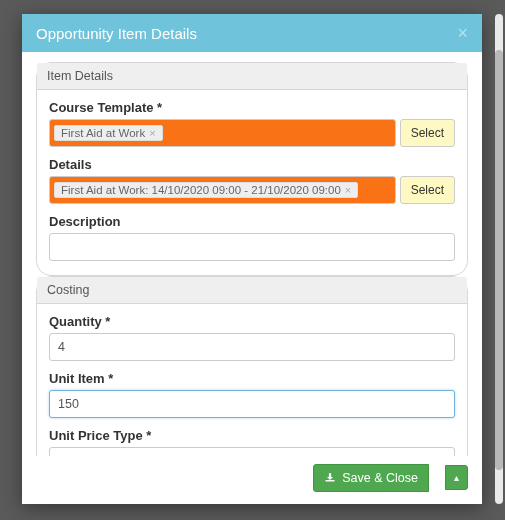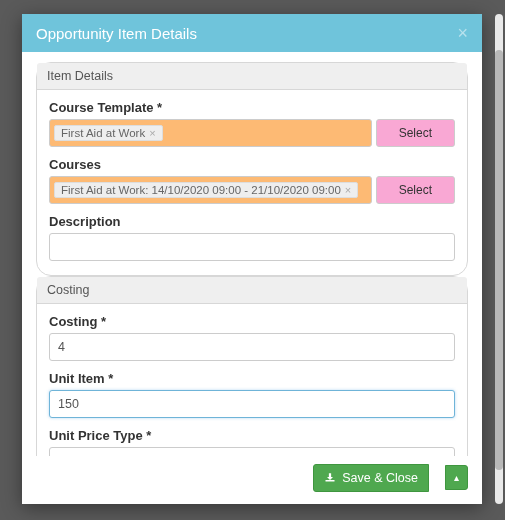--- a/index.html
+++ b/index.html
@@ -74,45 +74,45 @@
     .input-row {
       display: flex;
       gap: 4px;
     }
     .tag-input {
       flex: 1;
       border: 1px solid #ccc;
       border-radius: 3px;
       padding: 3px 4px;
       min-height: 28px;
-      background: #fdba74;
+      background: #f97316;
       display: flex;
       align-items: center;
     }
     .tag {
       background: #eee;
       border: 1px solid #ddd;
       border-radius: 2px;
       padding: 1px 6px;
       font-size: 11.5px;
       color: #666;
       display: inline-flex;
       align-items: center;
       gap: 4px;
     }
     .tag-x {
       color: #aaa;
       font-size: 11px;
       cursor: pointer;
     }
     .btn-select {
-      background: #f9a8d4;
+      background: #fef9c3;
       border: 1px solid #ccc;
       border-radius: 3px;
-      padding: 0 22px;
+      padding: 0 10px;
       height: 28px;
       font-size: 12px;
       color: #333;
       cursor: pointer;
     }
     .text-input, .select-input, .readonly-input {
       width: 100%;
       border: 1px solid #ccc;
       border-radius: 3px;
       padding: 5px 8px;
@@ -210,21 +210,21 @@
               <span class="tag">
                 <span>First Aid at Work</span>
                 <span class="tag-x">×</span>
               </span>
             </div>
             <button class="btn-select">Select</button>
           </div>
         </div>
 
         <div class="form-group">
-          <label class="form-label">Courses</label>
+          <label class="form-label">Details</label>
           <div class="input-row">
             <div class="tag-input">
               <span class="tag">
                 <span>First Aid at Work: 14/10/2020 09:00 - 21/10/2020 09:00</span>
                 <span class="tag-x">×</span>
               </span>
             </div>
             <button class="btn-select">Select</button>
           </div>
         </div>
@@ -235,21 +235,21 @@
         </div>
 
       </div>
     </div>
 
     <div class="panel">
       <div class="panel-heading">Costing</div>
       <div class="panel-body">
 
         <div class="form-group">
-          <label class="form-label">Costing *</label>
+          <label class="form-label">Quantity *</label>
           <input type="text" class="text-input" value="4" style="">
         </div>
 
         <div class="form-group">
           <label class="form-label">Unit Item *</label>
           <input type="text" class="text-input focused" value="150" style="">
         </div>
 
         <div class="form-group">
           <label class="form-label">Unit Price Type *</label>

